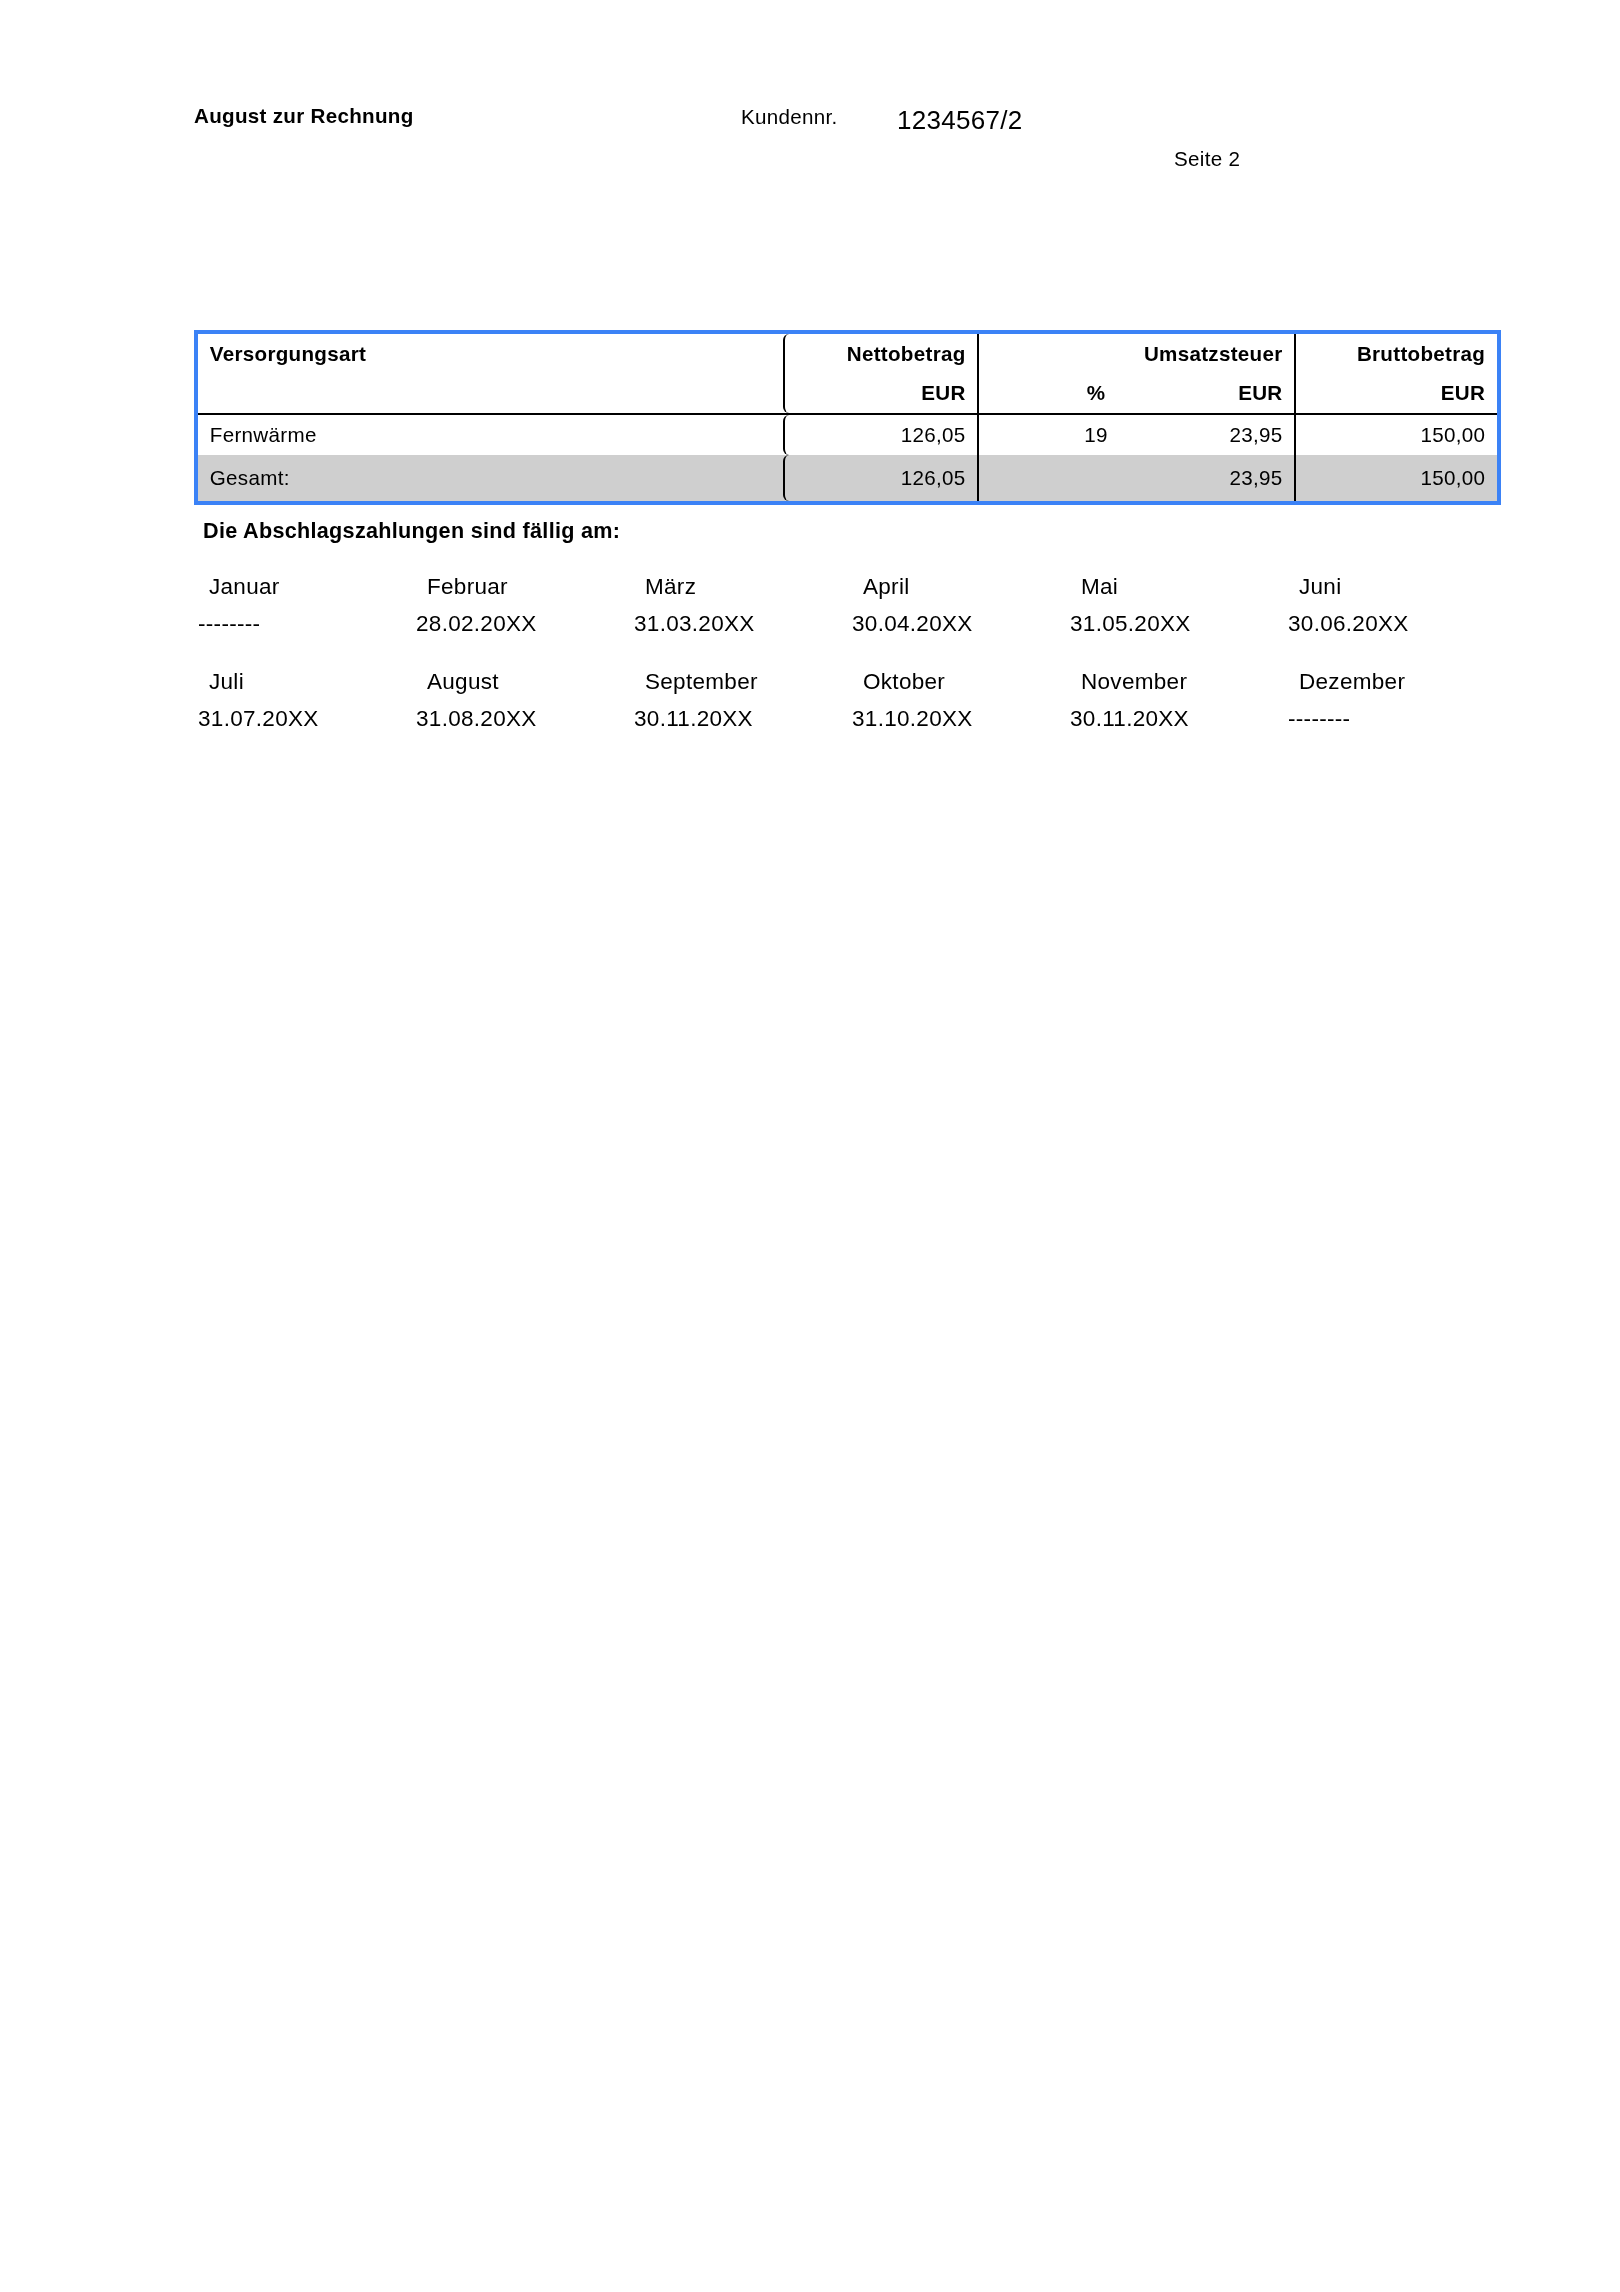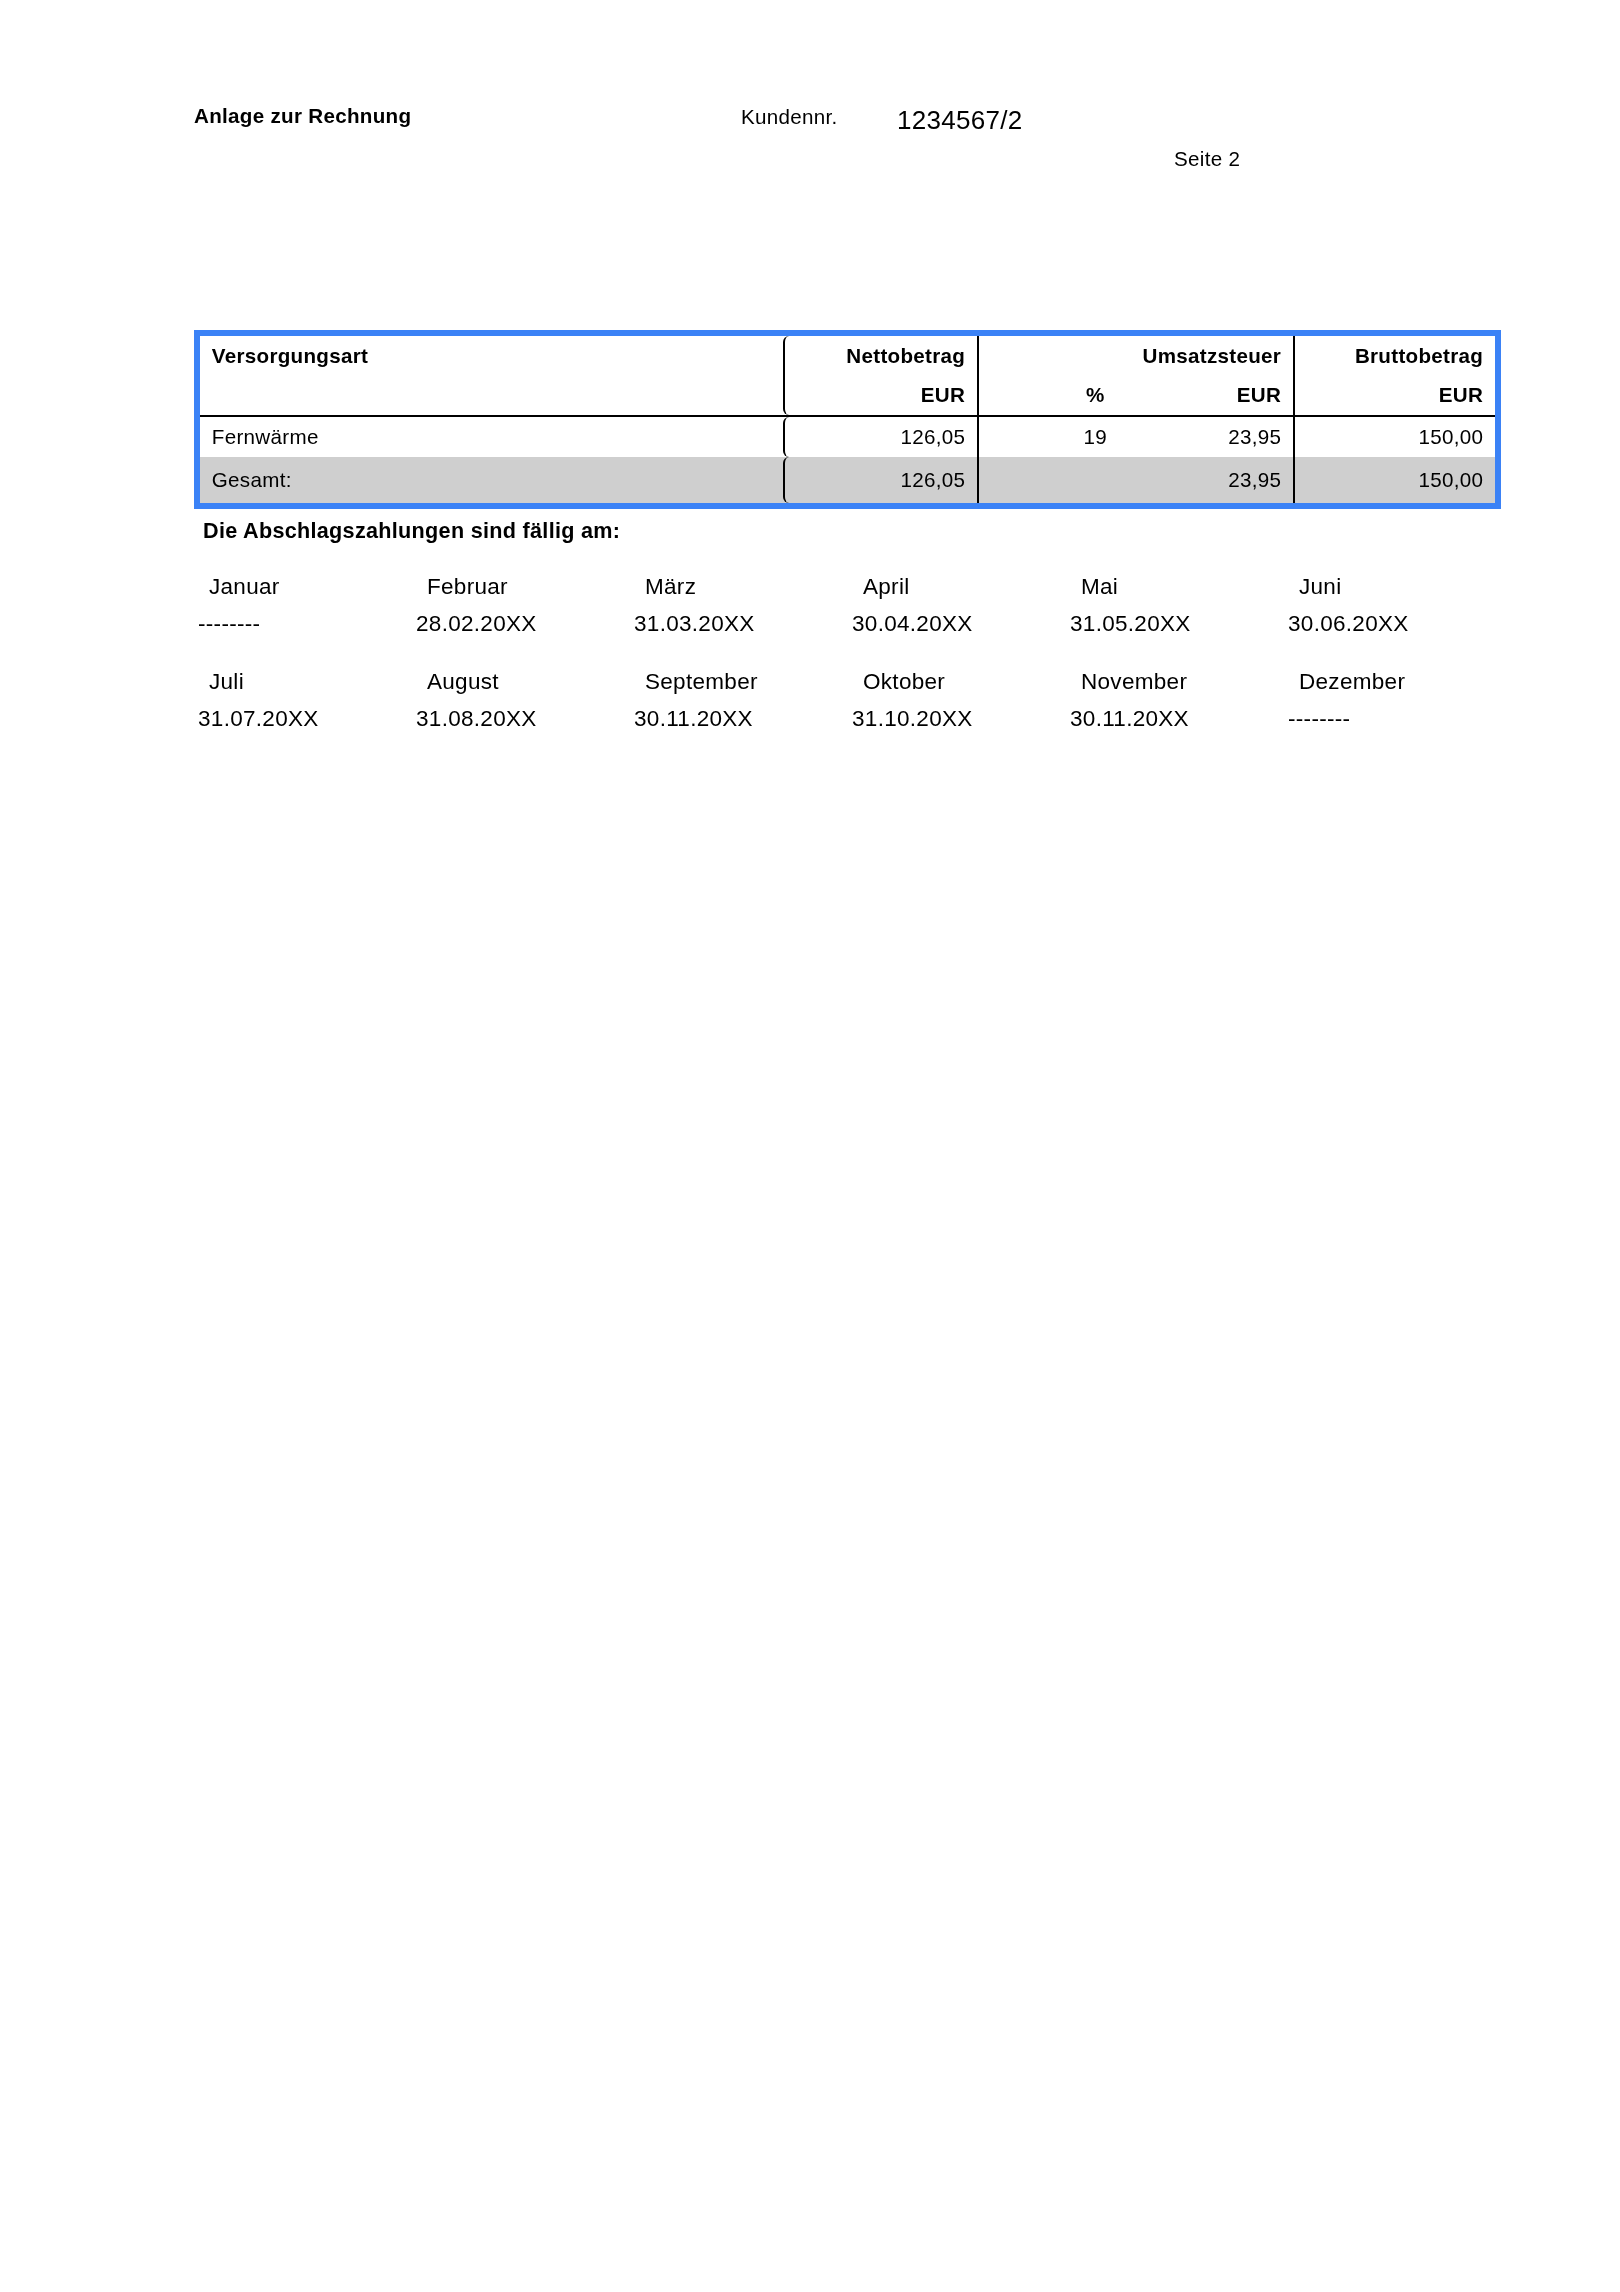--- a/index.html
+++ b/index.html
@@ -19,21 +19,21 @@
   .cust-label{top:105px;left:741px;font-size:20.6px;}
   .cust-number{top:105px;left:897px;font-size:26px;}
   .page-indicator{top:147px;left:1174px;font-size:20.6px;}
 
   
   .intro{top:247px;left:201px;font-size:21.6px;line-height:33px;}
 
   
   .pay-table{
     top:330px;left:194px;width:1307px;
-    border:6px solid #3b82f6;
+    border:4px solid #3b82f6;
     box-sizing:border-box;
     font-size:20.6px;
   }
   .trow{display:flex;width:100%;box-sizing:border-box;}
   .cell{box-sizing:border-box;padding:0 11.8px;}
   .c-type{width:45%;}
   .c-net{width:15%;text-align:right;border-radius:6px;}
   .c-vat{width:24.4%;display:flex;}
   .c-gross{width:15.6%;text-align:right;}
   .c-net,.c-vat,.c-gross{border-left:2px solid #000;}
@@ -65,21 +65,21 @@
   }
   .month-cell{}
   .month-name{margin-bottom:9.8px;line-height:1.2;margin-left:11px;}
   .month-due{line-height:1.2;}
 </style>
 </head>
 <body>
 
 <div class="page" style="--total-bg: #cfcfcf;">
 
-  <div class="abs doc-title">Anlage zur Rechnung</div>
+  <div class="abs doc-title">August zur Rechnung</div>
   <div class="abs cust-label">Kundennr.</div>
   <div class="abs cust-number">1234567/2</div>
   <div class="abs page-indicator">Seite 2</div>
 
 
   <div class="abs pay-table">
 
     <div class="trow thead">
       <div class="cell c-type">
         <span class="th-line">Versorgungsart</span>

